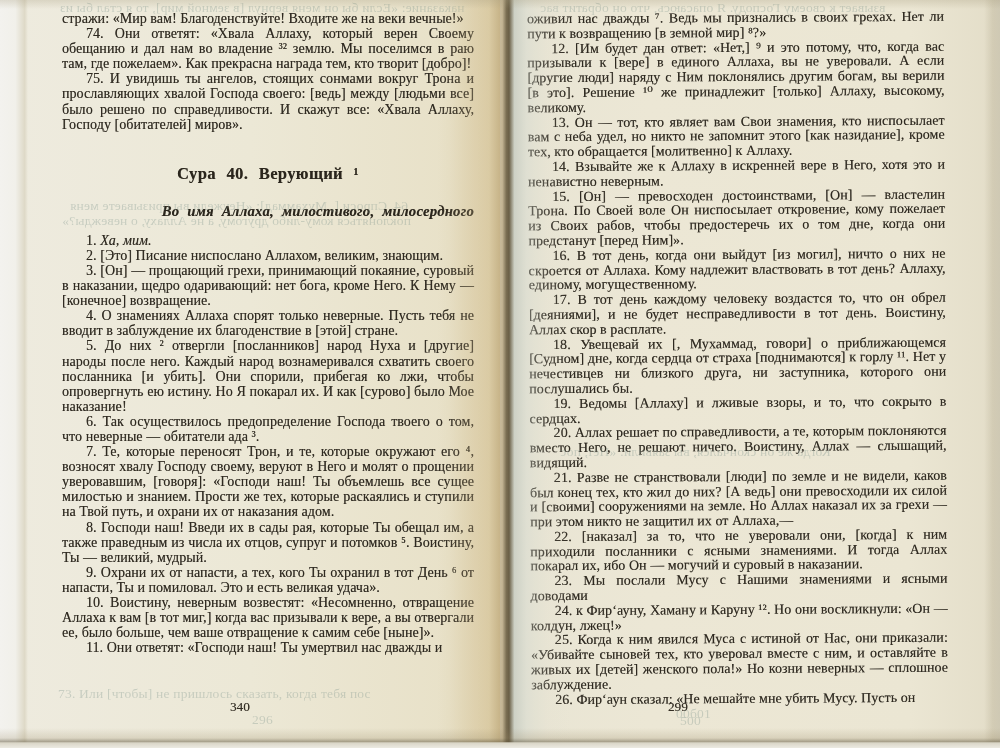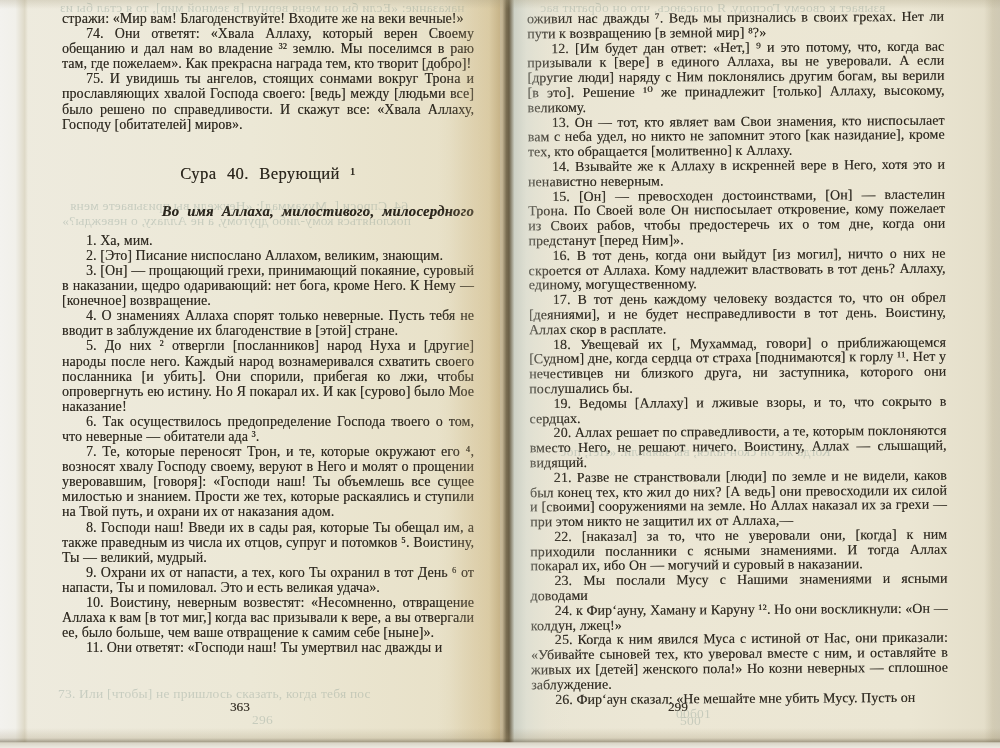--- a/index.html
+++ b/index.html
@@ -15,30 +15,30 @@
     position:absolute;top:11px;
     font-size:13.9px;color:#2e2920;text-align:justify;
     letter-spacing:.1px;
     text-shadow:.25px 0 0 rgba(46,41,32,.55);
   }
   .page-left  .page-body{left:62px;width:412px;line-height:15.1px;}
   .page-right .page-body{left:27px;width:417px;line-height:14.8px;transform:rotate(-0.35deg);transform-origin:50% 0;}
   .page-body p{margin:0;text-indent:24px;}
   .page-body p.noindent{text-indent:0;}
   .page-body p.heading{
-    text-align:center;text-indent:0;font-weight:normal;
+    text-align:center;text-indent:0;font-weight:bold;
     font-size:16.5px;line-height:18px;word-spacing:6px;letter-spacing:.4px;
     margin:33px 0 0 0;color:#2a251c;
   }
   .page-body p.basmala{
     text-align:right;text-indent:0;font-weight:bold;font-style:italic;
     font-size:14.6px;line-height:16px;word-spacing:4px;letter-spacing:.3px;
     margin:20px 0 14px 0;color:#2a251c;
   }
-  .page-body .it{}
+  .page-body .it{font-style:italic;}
   .folio{
     position:absolute;top:699px;font-size:13.2px;color:#332d23;
     text-shadow:.2px 0 0 rgba(46,41,32,.5);
   }
   .folio-left{left:230px;}
   .folio-right{left:168px;}
   
   .gutter{
     position:absolute;left:438px;top:0;width:134px;height:748px;pointer-events:none;
     background:linear-gradient(90deg,
@@ -86,21 +86,21 @@
         <p class=""><span>3. [Он] — прощающий грехи, принимающий покаяние, суровый в наказании, щедро одаривающий: нет бога, кроме Него. К Нему — [конечное] возвращение.</span></p>
         <p class=""><span>4. О знамениях Аллаха спорят только неверные. Пусть тебя не вводит в заблуждение их благоденствие в [этой] стране.</span></p>
         <p class=""><span>5. До них ² отвергли [посланников] народ Нуха и [другие] народы после него. Каждый народ вознамеривался схватить своего посланника [и убить]. Они спорили, прибегая ко лжи, чтобы опровергнуть ею истину. Но Я покарал их. И как [сурово] было Мое наказание!</span></p>
         <p class=""><span>6. Так осуществилось предопределение Господа твоего о том, что неверные — обитатели ада ³.</span></p>
         <p class=""><span>7. Те, которые переносят Трон, и те, которые окружают его ⁴, возносят хвалу Господу своему, веруют в Него и молят о прощении уверовавшим, [говоря]: «Господи наш! Ты объемлешь все сущее милостью и знанием. Прости же тех, которые раскаялись и ступили на Твой путь, и охрани их от наказания адом.</span></p>
         <p class=""><span>8. Господи наш! Введи их в сады рая, которые Ты обещал им, а также праведным из числа их отцов, супруг и потомков ⁵. Воистину, Ты — великий, мудрый.</span></p>
         <p class=""><span>9. Охрани их от напасти, а тех, кого Ты охранил в тот День ⁶ от напасти, Ты и помиловал. Это и есть великая удача».</span></p>
         <p class=""><span>10. Воистину, неверным возвестят: «Несомненно, отвращение Аллаха к вам [в тот миг,] когда вас призывали к вере, а вы отвергали ее, было больше, чем ваше отвращение к самим себе [ныне]».</span></p>
         <p class=""><span>11. Они ответят: «Господи наш! Ты умертвил нас дважды и</span></p>
       </div>
-    <div class="folio folio-left">363</div>
+    <div class="folio folio-left">340</div>
   </div>
 
   <div class="page page-right">
     <div class="page-body" id="right-blocks">
         <p class=" noindent"><span>оживил нас дважды ⁷. Ведь мы признались в своих грехах. Нет ли пути к возвращению [в земной мир] ⁸?»</span></p>
         <p class=""><span>12. [Им будет дан ответ: «Нет,] ⁹ и это потому, что, когда вас призывали к [вере] в единого Аллаха, вы не уверовали. А если [другие люди] наряду с Ним поклонялись другим богам, вы верили [в это]. Решение ¹⁰ же принадлежит [только] Аллаху, высокому, великому.</span></p>
         <p class=""><span>13. Он — тот, кто являет вам Свои знамения, кто ниспосылает вам с неба удел, но никто не запомнит этого [как назидание], кроме тех, кто обращается [молитвенно] к Аллаху.</span></p>
         <p class=""><span>14. Взывайте же к Аллаху в искренней вере в Него, хотя это и ненавистно неверным.</span></p>
         <p class=""><span>15. [Он] — превосходен достоинствами, [Он] — властелин Трона. По Своей воле Он ниспосылает откровение, кому пожелает из Своих рабов, чтобы предостеречь их о том дне, когда они предстанут [перед Ним]».</span></p>
         <p class=""><span>16. В тот день, когда они выйдут [из могил], ничто о них не скроется от Аллаха. Кому надлежит властвовать в тот день? Аллаху, единому, могущественному.</span></p>

